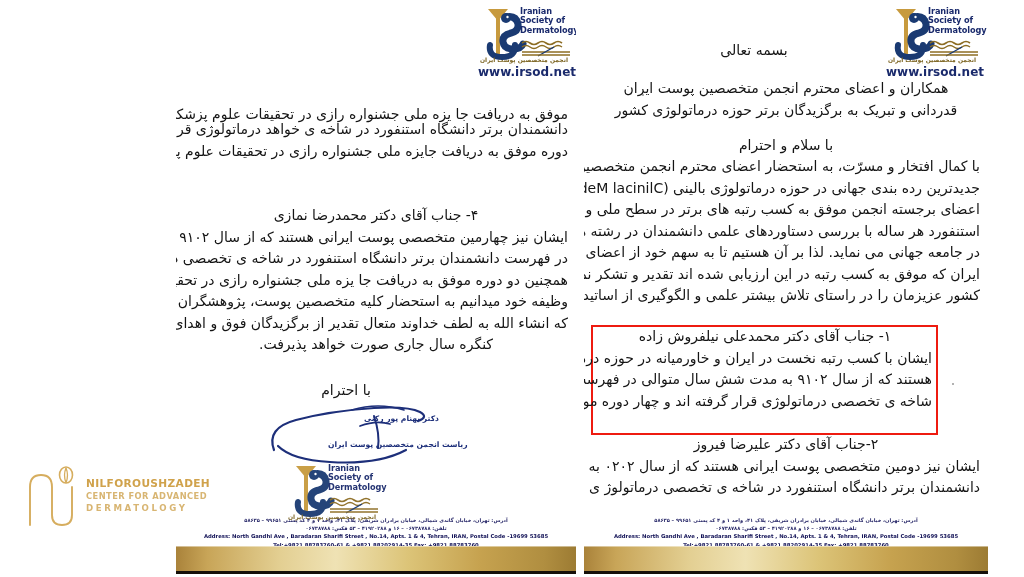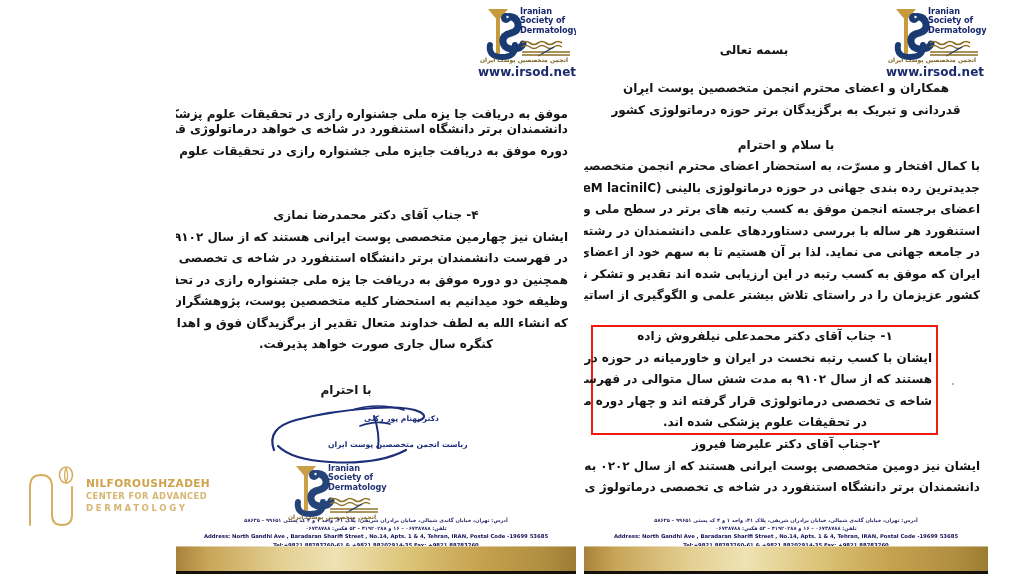--- a/index.html
+++ b/index.html
@@ -35,21 +35,21 @@
   }
   .isd-logo svg{position:absolute;left:0;top:0;}
 
   
   .fa{
     direction:rtl;unicode-bidi:bidi-override;
     font-family:"DejaVu Sans","Liberation Sans",sans-serif;
     color:#111;
   }
   .body-line{
-    font-size:12px;line-height:21.5px;font-weight:700;
+    font-size:14px;line-height:21.5px;font-weight:400;
     color:#141414;white-space:nowrap;
   }
   .ln-c{text-align:center;}
   .ln-j{text-align:justify;}
 
   .txtblock{position:absolute;direction:rtl;}
 
   
   .redbox{
     position:absolute;border:2px solid #ee1b10;background:transparent;
@@ -254,21 +254,20 @@
       <div class="fa body-line ln-j">کشور عزیزمان را در راستای تلاش بیشتر علمی و الگوگیری از اساتید برجسته کشوری تشویق و ترغیب</div>
     </div>
 
     <div class="redbox" style="left:7px;top:325px;width:347px;height:110px;"></div>
 
     <div class="txtblock" style="left:14px;top:326px;width:334px;">
       <div class="fa body-line ln-c">۱- جناب آقای دکتر محمدعلی نیلفروش زاده</div>
       <div class="fa body-line ln-j">ایشان با کسب رتبه نخست در ایران و خاورمیانه در حوزه درماتولوژی، نخستین متخصصی پوست ایرانی</div>
       <div class="fa body-line ln-j">هستند که از سال ۲۰۱۹ به مدت شش سال متوالی در فهرست دانشمندان برتر دانشگاه استنفورد در</div>
       <div class="fa body-line ln-j">شاخه ی تخصصی درماتولوژی قرار گرفته اند و چهار دوره موفق به دریافت جایزه ملی جشنواره رازی</div>
-      <div class="fa body-line ln-c">در تحقیقات علوم پزشکی شده اند.</div>
     </div>
 
     <div class="txtblock" style="left:8px;top:434px;width:388px;">
       <div class="fa body-line ln-c">۲-جناب آقای دکتر علیرضا فیروز</div>
       <div class="fa body-line ln-j">ایشان نیز دومین متخصصی پوست ایرانی هستند که از سال ۲۰۲۰ به مدت پنج سال متوالی در فهرست</div>
       <div class="fa body-line ln-j">دانشمندان برتر دانشگاه استنفورد در شاخه ی تخصصی درماتولوژ ی قرار گرفته اند و همچنین دو دوره</div>
     </div>
 
     <div class="dot" style="left:368px;top:383px;"></div>
 

